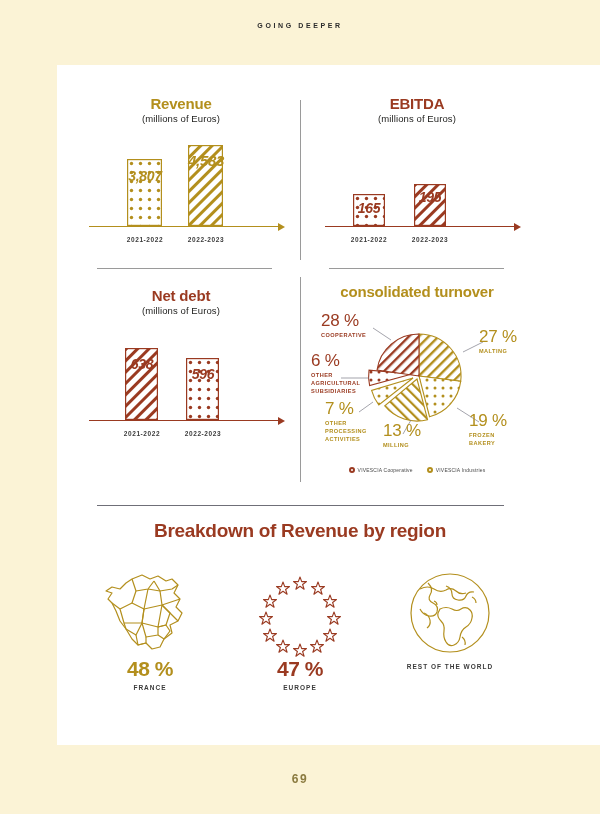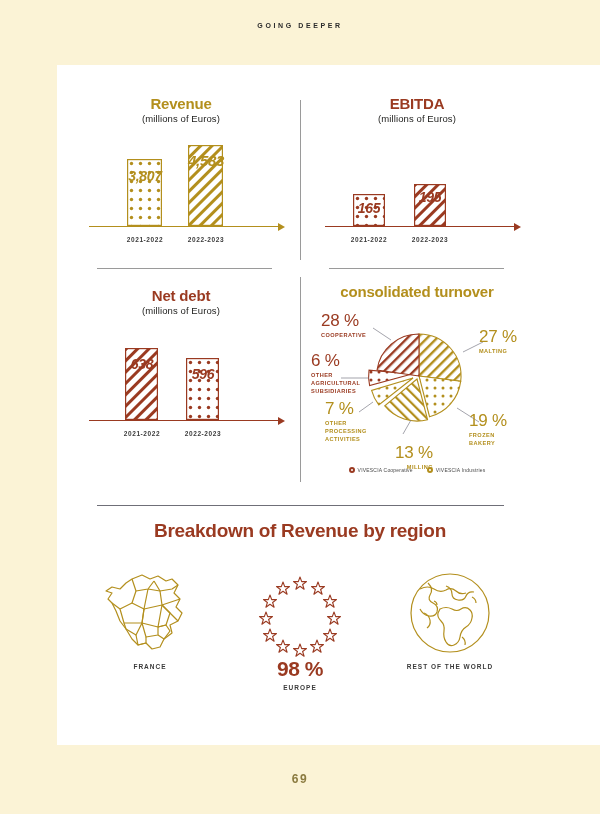--- a/index.html
+++ b/index.html
@@ -246,21 +246,21 @@
 SUBSIDIARIES</div>
       </div>
 
       <div class="pie-lbl" style="left:14px;top:100px;text-align:left;width:58px;">
         <div class="pie-pct gold">7 %</div>
         <div class="pie-name gold" style="white-space:pre-line;">OTHER
 PROCESSING
 ACTIVITIES</div>
       </div>
 
-      <div class="pie-lbl" style="left:72px;top:122px;text-align:right;width:50px;margin-top:22px;">
+      <div class="pie-lbl" style="left:72px;top:122px;text-align:left;width:50px;">
         <div class="pie-pct gold">13 %</div>
         <div class="pie-name gold">MILLING</div>
       </div>
 
       <div class="pie-lbl" style="left:158px;top:112px;text-align:left;width:52px;">
         <div class="pie-pct gold">19 %</div>
         <div class="pie-name gold" style="white-space:pre-line;">FROZEN
 BAKERY</div>
       </div>
 
@@ -298,20 +298,21 @@
           <path d="M42 40 L40 54 L56 58 L60 36"></path>
           <path d="M60 36 L68 44 L64 56 L56 58"></path>
           <path d="M30 34 L18 40 L22 54 L40 54 L42 40"></path>
           <path d="M22 54 L24 60 L34 66 L40 54"></path>
           <path d="M40 54 L44 68 L56 66 L56 58"></path>
           <path d="M56 58 L64 56 L68 62 L62 70 L56 66"></path>
           <path d="M34 66 L36 76 L44 74 L44 68"></path>
           <path d="M18 40 L10 34"></path>
         </svg>
       </div>
+      <div class="region-pct gold">48 %</div>
       <div class="region-name">FRANCE</div>
     </div>
 
     <div class="region-col" style="left:168px;top:48px;">
       <div class="icon-box">
         <svg width="90" height="88" viewBox="0 0 90 88" fill="none" stroke="#9A3A21" stroke-width="1.1" stroke-linejoin="round">
           <g id="eu-stars">
             <path d="M45 8 l1.7 4.6 h4.8 l-3.9 2.9 1.5 4.7 -4.1 -2.9 -4.1 2.9 1.5 -4.7 -3.9 -2.9 h4.8 Z"></path>
             <path d="M63 13 l1.7 4.6 h4.8 l-3.9 2.9 1.5 4.7 -4.1 -2.9 -4.1 2.9 1.5 -4.7 -3.9 -2.9 h4.8 Z"></path>
             <path d="M75 26 l1.7 4.6 h4.8 l-3.9 2.9 1.5 4.7 -4.1 -2.9 -4.1 2.9 1.5 -4.7 -3.9 -2.9 h4.8 Z"></path>
@@ -320,21 +321,21 @@
             <path d="M62 71 l1.7 4.6 h4.8 l-3.9 2.9 1.5 4.7 -4.1 -2.9 -4.1 2.9 1.5 -4.7 -3.9 -2.9 h4.8 Z"></path>
             <path d="M45 75 l1.7 4.6 h4.8 l-3.9 2.9 1.5 4.7 -4.1 -2.9 -4.1 2.9 1.5 -4.7 -3.9 -2.9 h4.8 Z"></path>
             <path d="M28 71 l1.7 4.6 h4.8 l-3.9 2.9 1.5 4.7 -4.1 -2.9 -4.1 2.9 1.5 -4.7 -3.9 -2.9 h4.8 Z"></path>
             <path d="M15 60 l1.7 4.6 h4.8 l-3.9 2.9 1.5 4.7 -4.1 -2.9 -4.1 2.9 1.5 -4.7 -3.9 -2.9 h4.8 Z"></path>
             <path d="M11 43 l1.7 4.6 h4.8 l-3.9 2.9 1.5 4.7 -4.1 -2.9 -4.1 2.9 1.5 -4.7 -3.9 -2.9 h4.8 Z"></path>
             <path d="M15 26 l1.7 4.6 h4.8 l-3.9 2.9 1.5 4.7 -4.1 -2.9 -4.1 2.9 1.5 -4.7 -3.9 -2.9 h4.8 Z"></path>
             <path d="M28 13 l1.7 4.6 h4.8 l-3.9 2.9 1.5 4.7 -4.1 -2.9 -4.1 2.9 1.5 -4.7 -3.9 -2.9 h4.8 Z"></path>
           </g>
         </svg>
       </div>
-      <div class="region-pct rust">98 %</div>
+      <div class="region-pct rust">47 %</div>
       <div class="region-name">EUROPE</div>
     </div>
 
     <div class="region-col" style="left:318px;top:48px;">
       <div class="icon-box">
         <svg width="88" height="88" viewBox="0 0 88 88" fill="none" stroke="#B38F1D" stroke-width="1.2" stroke-linejoin="round">
           <circle cx="44" cy="44" r="39"></circle>
           <path d="M14 20 q8 -4 14 0 q6 4 12 1 q5 -3 10 1 q4 4 10 2"></path>
           <path d="M22 14 q6 6 2 12 q-3 5 3 8 q6 3 4 9 q-2 5 -8 4 q-6 -1 -9 -7"></path>
           <path d="M40 17 q6 2 6 8 q0 5 6 6 q6 1 8 -4 q2 -5 8 -4"></path>

